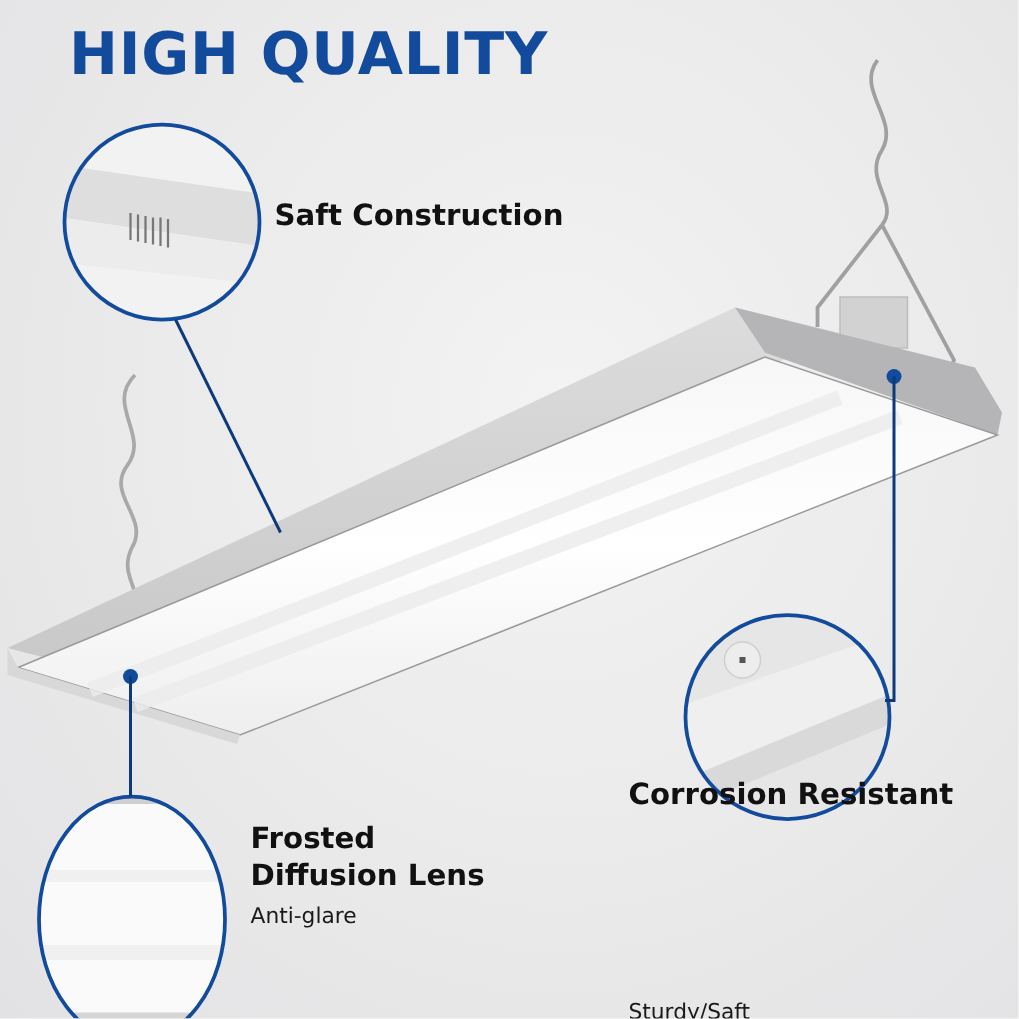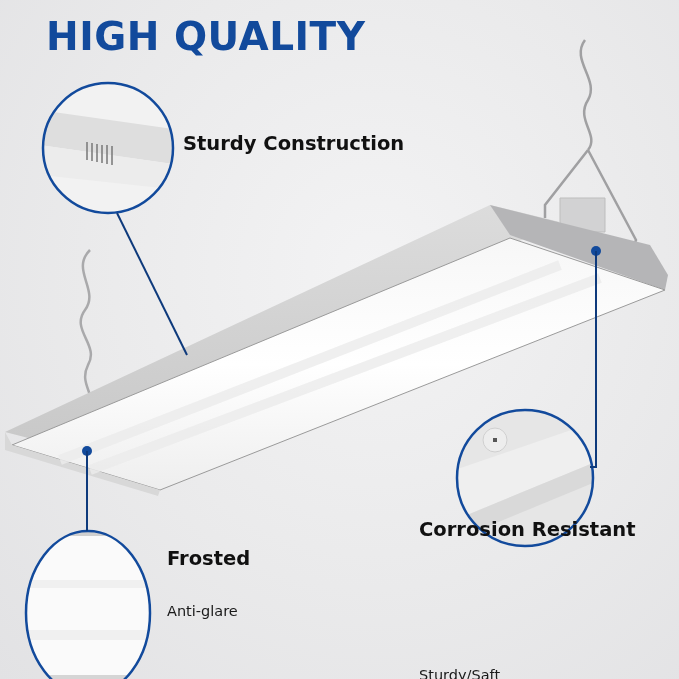--- a/index.html
+++ b/index.html
@@ -107,21 +107,22 @@
         <polygon points="455,520 600,460 600,480 455,540" fill="#d9d9d9"></polygon>
         <circle cx="495" cy="440" r="12" fill="#ededed" stroke="#cfcfcf"></circle>
         <rect x="493" y="438" width="4" height="4" fill="#555"></rect>
       </g>
       <circle cx="525" cy="478" r="68" fill="none" stroke="#124a9c" stroke-width="2.5"></circle>
       <circle cx="596" cy="251" r="5" fill="#124a9c"></circle>
       <polyline points="596,251 596,467 590,467" fill="none" stroke="#0e3a7c" stroke-width="2"></polyline>
     </g>
   </svg>
 
-  <p class="feature-title" style="left:183px; top:131px;">Sturdy Construction</p>
+  <p class="feature-title" style="left:183px; top:131px;">Saft Construction</p>
 
   <p class="feature-title" style="left:167px; top:546px;">Frosted</p>
+  <p class="feature-title" style="left:167px; top:571px;">Diffusion Lens</p>
   <p class="feature-sub" style="left:167px; top:603px;">Anti-glare</p>
 
   <p class="feature-title" style="left:419px; top:517px;">Corrosion Resistant</p>
   <p class="feature-sub" style="left:419px; top:622px;margin-top:45px;">Sturdy/Saft</p>
 
 </div>
 
 </body></html>

